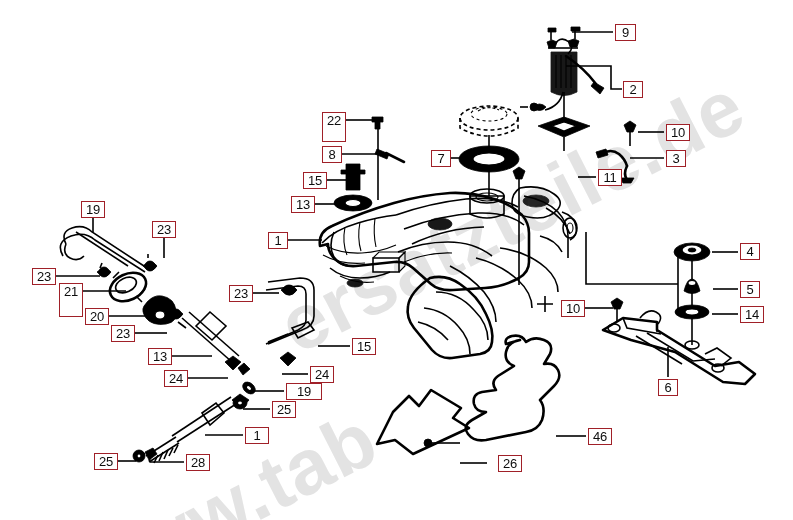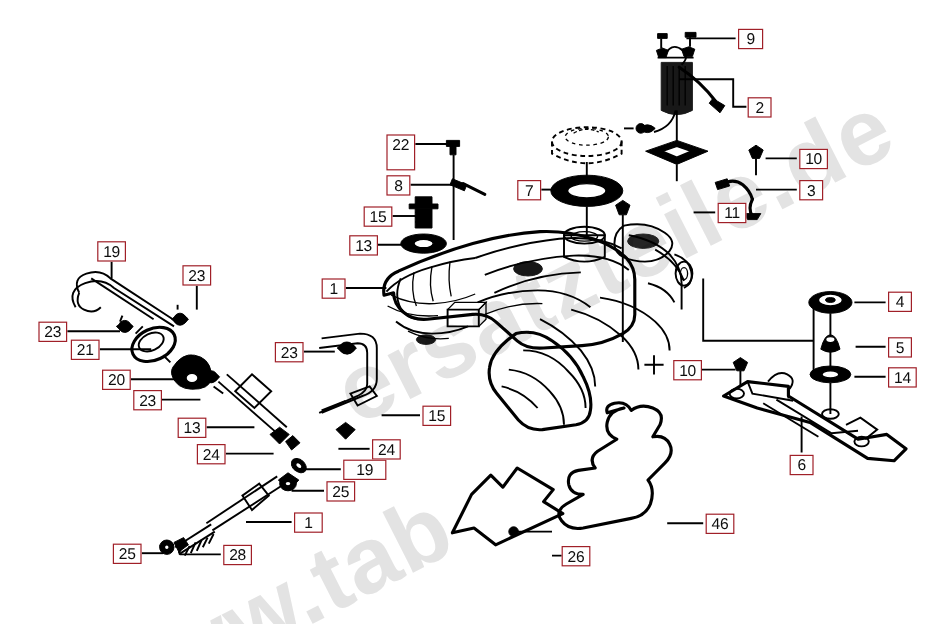--- a/index.html
+++ b/index.html
@@ -429,34 +429,34 @@
     <div class="callout" style="left:666px;top:150px;width:20px;height:17px">3</div>
     <div class="callout" style="left:431px;top:150px;width:20px;height:17px">7</div>
     <div class="callout" style="left:303px;top:172px;width:24px;height:17px">15</div>
     <div class="callout" style="left:598px;top:169px;width:24px;height:17px">11</div>
     <div class="callout" style="left:81px;top:201px;width:24px;height:17px">19</div>
     <div class="callout" style="left:291px;top:196px;width:24px;height:17px">13</div>
     <div class="callout" style="left:152px;top:221px;width:24px;height:17px">23</div>
     <div class="callout" style="left:268px;top:232px;width:20px;height:17px">1</div>
     <div class="callout" style="left:740px;top:243px;width:20px;height:17px">4</div>
     <div class="callout" style="left:32px;top:268px;width:24px;height:17px">23</div>
-    <div class="callout" style="left:59px;top:283px;width:24px;height:17px">21</div>
+    <div class="callout" style="left:59px;top:283px;width:24px;height:34px">21</div>
     <div class="callout" style="left:740px;top:281px;width:20px;height:17px">5</div>
     <div class="callout" style="left:229px;top:285px;width:24px;height:17px">23</div>
     <div class="callout" style="left:561px;top:300px;width:24px;height:17px">10</div>
     <div class="callout" style="left:85px;top:308px;width:24px;height:17px">20</div>
     <div class="callout" style="left:740px;top:306px;width:24px;height:17px">14</div>
     <div class="callout" style="left:111px;top:325px;width:24px;height:17px">23</div>
     <div class="callout" style="left:352px;top:338px;width:24px;height:17px">15</div>
     <div class="callout" style="left:148px;top:348px;width:24px;height:17px">13</div>
     <div class="callout" style="left:164px;top:370px;width:24px;height:17px">24</div>
     <div class="callout" style="left:310px;top:366px;width:24px;height:17px">24</div>
     <div class="callout" style="left:658px;top:379px;width:20px;height:17px">6</div>
     <div class="callout" style="left:286px;top:383px;width:36px;height:17px">19</div>
     <div class="callout" style="left:272px;top:401px;width:24px;height:17px">25</div>
     <div class="callout" style="left:245px;top:427px;width:24px;height:17px">1</div>
     <div class="callout" style="left:588px;top:428px;width:24px;height:17px">46</div>
     <div class="callout" style="left:186px;top:454px;width:24px;height:17px">28</div>
     <div class="callout" style="left:94px;top:453px;width:24px;height:17px">25</div>
-    <div class="callout" style="left:468px;top:455px;width:24px;height:17px">26</div>
+    <div class="callout" style="left:498px;top:455px;width:24px;height:17px">26</div>
   </div>
 
 </div>
 
 </body></html>

